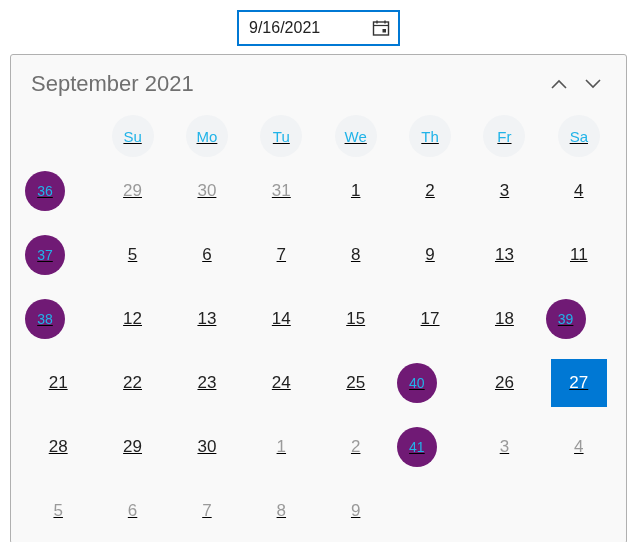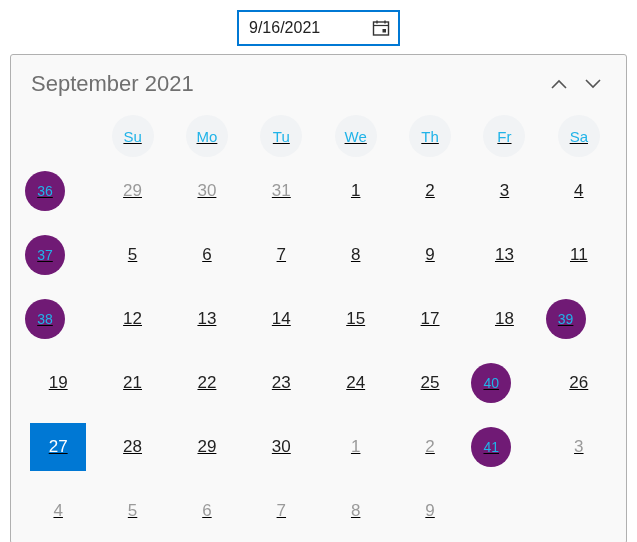--- a/index.html
+++ b/index.html
@@ -244,23 +244,20 @@
       <div class="day-cell">
         <div class="day-inner">17</div>
       </div>
       <div class="day-cell">
         <div class="day-inner">18</div>
       </div>
       <div class="wk-cell">
         <div class="wk-pill">39</div>
       </div>
       <div class="day-cell">
-        <div class="day-inner">19</div>
-      </div>
-      <div class="day-cell">
         <div class="day-inner">21</div>
       </div>
       <div class="day-cell">
         <div class="day-inner">22</div>
       </div>
       <div class="day-cell">
         <div class="day-inner">23</div>
       </div>
       <div class="day-cell">
         <div class="day-inner">24</div>

